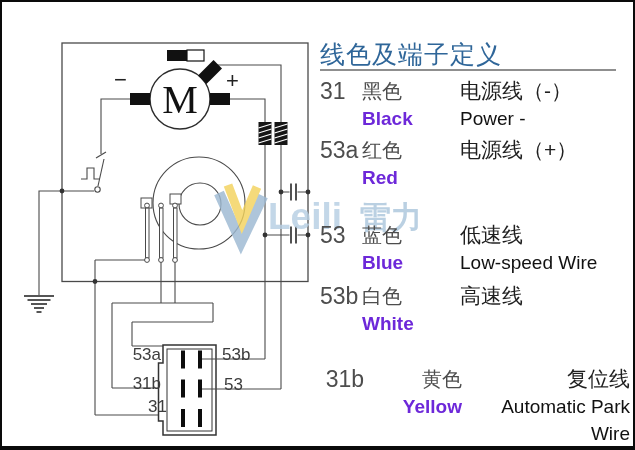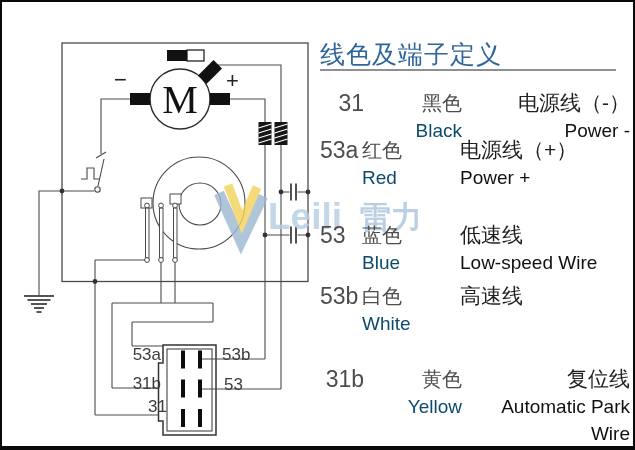--- a/index.html
+++ b/index.html
@@ -12,21 +12,21 @@
   .legend{position:absolute;left:0;top:0;width:635px;height:450px;pointer-events:none;}
   .legend-title{
     position:absolute;left:318px;top:36px;font-size:25px;font-weight:normal;
     letter-spacing:1px;color:#2f6699;
   }
   .legend-underline{position:absolute;left:318px;top:67px;width:296px;height:2px;background:#8f8f8f;}
   .lrow{position:absolute;left:318px;width:310px;line-height:26px;}
   .lterm{display:inline-block;width:42px;vertical-align:top;font-size:23px;color:#4d4d4d;}
   .lcolor{display:inline-block;width:98px;vertical-align:top;}
   .lcolor .cn{font-size:20px;color:#4d4d4d;}
-  .lcolor .en{font-size:19px;color:#0c4a6e;}
+  .lcolor .en{font-size:19px;color:#6d28d9;font-weight:bold;}
   .ldesc{display:inline-block;width:168px;vertical-align:top;}
   .ldesc .cn{font-size:21px;color:#1f1f1f;}
   .ldesc .en{font-size:19px;font-weight:normal;color:#111111;}
 </style>
 </head>
 <body>
 
 <div class="stage">
 
   <svg width="635" height="450" viewBox="0 0 635 450">
@@ -161,21 +161,21 @@
       <polyline points="226,183 240,220 255,185" fill="none" stroke="#f3d35e" stroke-width="9"></polyline>
       <text x="266" y="227" font-size="37" font-weight="bold" fill="#b7cfe3">Leili</text>
       <text x="358" y="226" font-size="31" font-weight="bold" fill="#abc6dc">雷力</text>
     </g>
   </svg>
 
   <div class="legend">
     <div class="legend-title">线色及端子定义</div>
     <div class="legend-underline"></div>
     <div id="legend-rows">
-        <div class="lrow" style="top: 88px; text-align: right;"><span class="lterm">31</span><span class="lcolor"><span class="cn">黑色</span><br><span class="en">Black</span></span><span class="ldesc"><span class="cn">电源线（-）</span><br><span class="en">Power -</span></span></div>
-        <div class="lrow" style="top: 135px;"><span class="lterm">53a</span><span class="lcolor"><span class="cn">红色</span><br><span class="en">Red</span></span><span class="ldesc"><span class="cn">电源线（+）</span><br><span class="en">Power +</span></span></div>
+        <div class="lrow" style="top: 76px;"><span class="lterm">31</span><span class="lcolor"><span class="cn">黑色</span><br><span class="en">Black</span></span><span class="ldesc"><span class="cn">电源线（-）</span><br><span class="en">Power -</span></span></div>
+        <div class="lrow" style="top: 135px;"><span class="lterm">53a</span><span class="lcolor"><span class="cn">红色</span><br><span class="en">Red</span></span><span class="ldesc"><span class="cn">电源线（+）</span><br></span></div>
         <div class="lrow" style="top: 220px;"><span class="lterm">53</span><span class="lcolor"><span class="cn">蓝色</span><br><span class="en">Blue</span></span><span class="ldesc"><span class="cn">低速线</span><br><span class="en">Low-speed Wire</span></span></div>
         <div class="lrow" style="top: 281px;"><span class="lterm">53b</span><span class="lcolor"><span class="cn">白色</span><br><span class="en">White</span></span><span class="ldesc"><span class="cn">高速线</span><br></span></div>
         <div class="lrow" style="top: 364px; text-align: right;"><span class="lterm">31b</span><span class="lcolor"><span class="cn">黄色</span><br><span class="en">Yellow</span></span><span class="ldesc"><span class="cn">复位线</span><br><span class="en">Automatic Park Wire</span></span></div>
       </div>
   </div>
 
 </div>
 
 </body></html>

